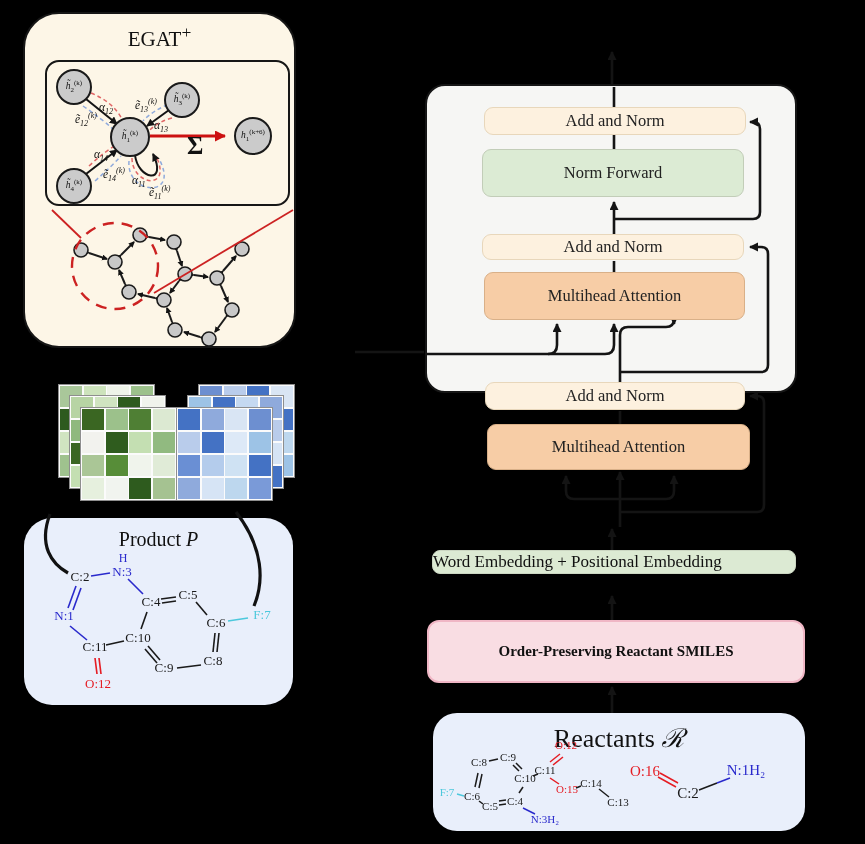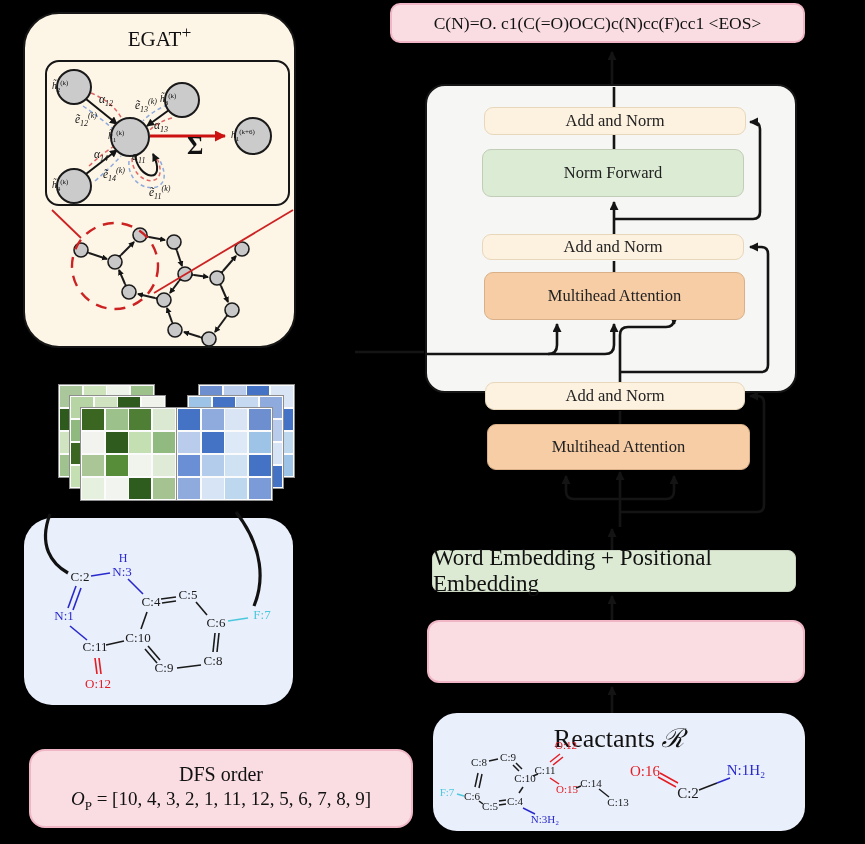--- a/index.html
+++ b/index.html
@@ -19,21 +19,21 @@
   .stage{position:relative;width:865px;height:844px;background:var(--background);overflow:hidden}
   .abs{position:absolute}
   svg{display:block;overflow:visible}
   
   .egat-panel{left:23px;top:12px;width:273px;height:336px;background:var(--panel_cream);
     border:2.5px solid var(--ink);border-radius:36px}
   .egat-title{position:absolute;left:0;top:8px;width:100%;text-align:center;font-size:21px;color:#111}
   .egat-inner{position:absolute;left:20px;top:46px;width:245px;height:146px;background:var(--panel_cream);
     border:2px solid var(--ink);border-radius:14px}
   .egat-svg{position:absolute;left:0;top:0}
-  .nlabel{position:absolute;width:44px;font-size:9.5px;color:#111;line-height:1}
+  .nlabel{position:absolute;width:44px;text-align:center;font-size:9.5px;color:#111;line-height:1}
   .nlabel sub{font-size:7px}.nlabel sup{font-size:7px}
   .elabel{position:absolute;font-size:11.5px;font-style:italic;color:#111;line-height:1;white-space:nowrap}
   .elabel sub{font-size:8px}.elabel sup{font-size:8px}
   .sum{position:absolute;font-size:25px;font-weight:bold;color:#111}
   
   .mat{position:absolute;width:120px;height:118px}
   .layer{position:absolute;display:grid;grid-template-columns:repeat(4,1fr);grid-template-rows:repeat(4,1fr);
     width:97px;height:94px;border:1px solid #8e8e8e;background:#fbfbfb;gap:1.5px;padding:1px}
   .green .l0{left:0;top:0}.green .l1{left:11px;top:11px}.green .l2{left:22px;top:23px}
   .blue .l0{left:22px;top:0}.blue .l1{left:11px;top:11px}.blue .l2{left:0;top:23px}
@@ -49,23 +49,23 @@
     align-items:center;justify-content:center;color:#111}
   .top-smiles{left:390px;top:3px;width:415px;height:40px;border-radius:10px;font-size:17.5px}
   .order-box{left:427px;top:620px;width:378px;height:63px;border-radius:12px}
   .order-box .l1{font-size:15px;font-weight:600}
   .order-box .l2{font-size:16.5px;margin-top:1px}
   .dfs-box{left:29px;top:749px;width:384px;height:79px;border-radius:16px}
   .dfs-box .t{font-size:20px}
   .dfs-box .f{font-size:19px;margin-top:2px}
   .dfs-box .f sub{font-size:13px}
   
-  .embed-box{left:432px;top:550px;width:364px;height:42px;background:var(--embed_fill);
+  .embed-box{left:432px;top:550px;width:364px;height:24px;background:var(--embed_fill);
     border:1.5px solid var(--embed_border);border-radius:8px;display:flex;align-items:center;
-    justify-content:flex-start;font-size:23px;color:#111}
+    justify-content:flex-start;font-size:17px;color:#111}
   
   .decoder{left:425px;top:84px;width:372px;height:309px;background:var(--decoder_bg);
     border:2.5px solid var(--ink);border-radius:20px}
   .block{position:absolute;display:flex;align-items:center;justify-content:center;
     font-size:16.5px;color:#222;z-index:2;border-radius:9px}
   .addnorm{background:var(--addnorm_fill);border:1.2px solid var(--addnorm_border)}
   .ff{background:var(--ff_fill);border:1.2px solid var(--ff_border)}
   .mha{background:var(--mha_fill);border:1.2px solid var(--mha_border)}
   .dec-arrows{position:absolute;left:0;top:0;z-index:1}
 </style>
@@ -168,27 +168,27 @@
       <line x1="27" y1="196" x2="56" y2="224" stroke="#cc2222" stroke-width="1.8"></line>
       <line x1="268" y1="196" x2="129" y2="279" stroke="#cc2222" stroke-width="1.8"></line>
     </svg>
 
     <span class="nlabel" style="left:27px;top:66px"><i>h̃</i><sub>2</sub><sup>(k)</sup></span>
     <span class="nlabel" style="left:135px;top:79px"><i>h̃</i><sub>3</sub><sup>(k)</sup></span>
     <span class="nlabel" style="left:83px;top:116px"><i>h̃</i><sub>1</sub><sup>(k)</sup></span>
     <span class="nlabel" style="left:27px;top:165px"><i>h̃</i><sub>4</sub><sup>(k)</sup></span>
     <span class="nlabel" style="left:206px;top:115px"><i>h</i><sub>1</sub><sup>(k+6)</sup></span>
 
-    <span class="elabel" style="left:74px;top:80px"><span>α</span><sub>12</sub></span>
+    <span class="elabel" style="left:74px;top:88px"><span>α</span><sub>12</sub></span>
     <span class="elabel" style="left:50px;top:98px"><span>ẽ</span><sub>12</sub><sup>(k)</sup></span>
     <span class="elabel" style="left:110px;top:84px"><span>ẽ</span><sub>13</sub><sup>(k)</sup></span>
     <span class="elabel" style="left:129px;top:106px"><span>α</span><sub>13</sub></span>
     <span class="elabel" style="left:69px;top:135px"><span>α</span><sub>14</sub></span>
     <span class="elabel" style="left:78px;top:153px"><span>ẽ</span><sub>14</sub><sup>(k)</sup></span>
-    <span class="elabel" style="left:107px;top:137px"><span>α</span><sub>11</sub></span>
+    <span class="elabel" style="left:107px;top:161px"><span>α</span><sub>11</sub></span>
     <span class="elabel" style="left:124px;top:171px"><span>ẽ</span><sub>11</sub><sup>(k)</sup></span>
     <span class="sum" style="left:162px;top:118px">Σ</span>
   </div>
 
   <div class="abs mat green" style="left:58px;top:384px">
       <div class="layer l0">
         <div style="background: rgb(169, 199, 154);"></div>
         <div style="background: rgb(205, 227, 188);"></div>
         <div style="background: rgb(238, 243, 233);"></div>
         <div style="background: rgb(156, 193, 139);"></div>
@@ -293,20 +293,21 @@
         <div style="background: rgb(207, 226, 243);"></div>
         <div style="background: rgb(68, 114, 196);"></div>
         <div style="background: rgb(143, 170, 220);"></div>
         <div style="background: rgb(214, 228, 245);"></div>
         <div style="background: rgb(189, 215, 238);"></div>
         <div style="background: rgb(122, 154, 216);"></div>
       </div>
     </div>
 
   <div class="abs product-panel">
+    <div class="panel-title product-title"><span>Product</span> <i>P</i></div>
     <svg class="abs" style="left:0;top:0" width="269" height="187" viewBox="0 0 269 187">
 
       <path d="M26,-4 C14,28 28,46 44,55" stroke="#111" stroke-width="3.2" fill="none"></path>
       <path d="M212,-6 C240,30 240,64 230,88" stroke="#111" stroke-width="3.2" fill="none"></path>
 
       <g stroke-width="1.6">
         <line x1="67" y1="58" x2="86" y2="55" stroke="var(--atom_n)"></line>
         <line x1="104" y1="61" x2="119" y2="76" stroke="var(--atom_n)"></line>
         <line x1="52" y1="68" x2="44" y2="90" stroke="var(--atom_n)"></line>
         <line x1="57" y1="70" x2="49" y2="92" stroke="var(--atom_n)"></line>
@@ -337,28 +338,21 @@
         <text x="238" y="98" fill="var(--atom_f)">F:7</text>
         <text x="189" y="144" fill="var(--atom_c)">C:8</text>
         <text x="140" y="151" fill="var(--atom_c)">C:9</text>
         <text x="114" y="121" fill="var(--atom_c)">C:10</text>
         <text x="71" y="130" fill="var(--atom_c)">C:11</text>
         <text x="74" y="167" fill="var(--atom_o)">O:12</text>
       </g>
     </svg>
   </div>
 
-  <div class="abs pinkbox dfs-box">
-    <div class="t">DFS order</div>
-    <div class="f"><i>O</i><sub>P</sub><span> = [10, 4, 3, 2, 1, 11, 12, 5, 6, 7, 8, 9]</span></div>
-  </div>
-
-  <div class="abs pinkbox top-smiles">
-    <span>C(N)=O. c1(C(=O)OCC)c(N)cc(F)cc1 &lt;EOS&gt;</span>
-  </div>
+
 
   <div class="abs decoder">
     <svg class="dec-arrows" width="372" height="441" viewBox="0 0 372 441">
       <defs>
         <marker id="dah" markerWidth="12" markerHeight="12" refX="8" refY="4.5" orient="auto" markerUnits="userSpaceOnUse">
           <path d="M0,0 L9,4.5 L0,9 z" fill="#141414"></path>
         </marker>
       </defs>
       <g stroke="#141414" stroke-width="2.6" fill="none">
         <path d="M187,21 V1"></path>
@@ -395,20 +389,21 @@
     <div class="block mha" style="left:60px;top:338px;width:263px;height:46px">
         <span>Multihead Attention</span>
       </div>
   </div>
 
   <div class="abs embed-box">
     <span>Word Embedding + Positional Embedding</span>
   </div>
 
   <div class="abs pinkbox order-box">
+    <div class="l1">Order-Preserving Reactant SMILES</div>
   </div>
 
   <div class="abs reactants-panel">
     <div class="panel-title reactants-title"><span>Reactants</span> <i>ℛ</i></div>
     <svg class="abs" style="left:0;top:0" width="372" height="118" viewBox="0 0 372 118">
       <g stroke-width="1.5">
         <line x1="24" y1="81" x2="31" y2="83" stroke="var(--atom_f)"></line>
         <line x1="42" y1="74" x2="45" y2="60" stroke="var(--atom_c)"></line>
         <line x1="46" y1="75" x2="49" y2="61" stroke="var(--atom_c)"></line>
         <line x1="56" y1="48" x2="65" y2="46" stroke="var(--atom_c)"></line>

